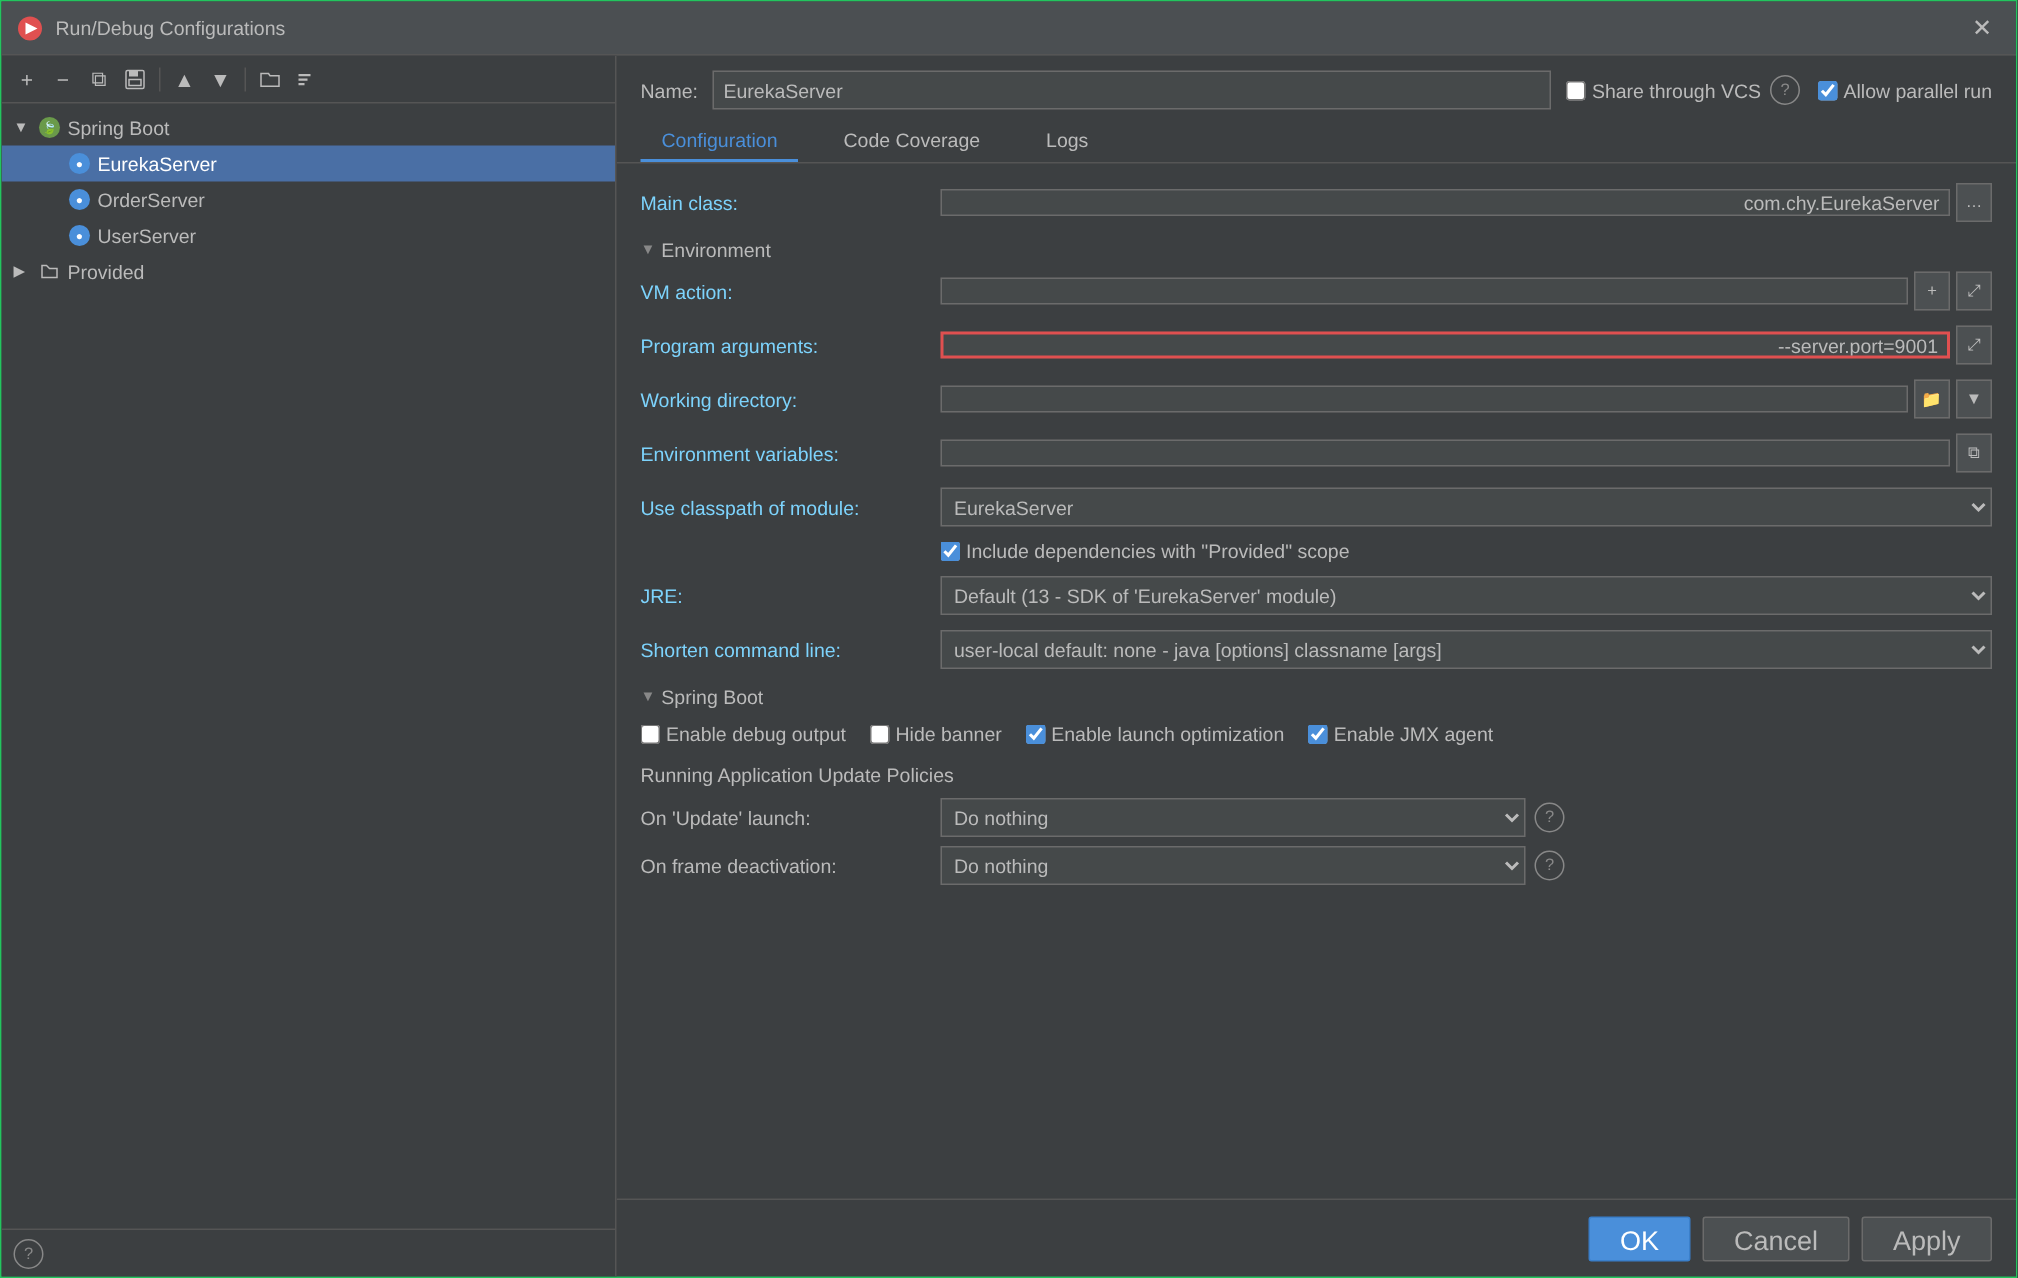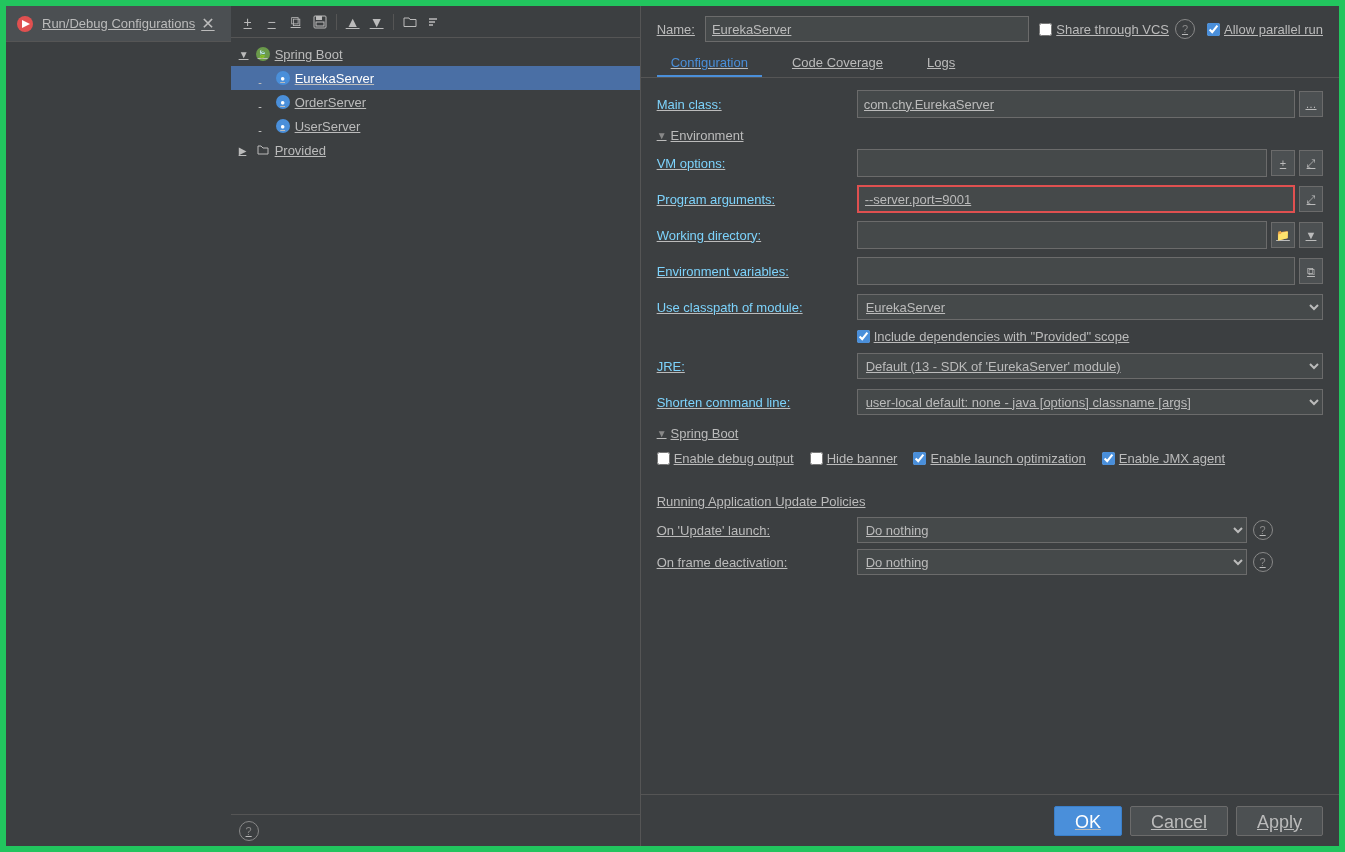--- a/index.html
+++ b/index.html
@@ -10,23 +10,23 @@
       color: #bbbbbb;
       width: 1345px;
       height: 852px;
       overflow: hidden;
     }
 
     .dialog {
       width: 1345px;
       height: 852px;
       background: #3c3f41;
-      border: 6px solid #22c55e;
-      display: flex;
-      text-decoration: underline;
+      border: 1px solid #22c55e;
+      display: flex;
+      flex-direction: column;
     }
 
     .title-bar {
       background: #4b4f52;
       height: 36px;
       display: flex;
       align-items: center;
       padding: 0 10px;
       border-bottom: 1px solid #555;
       flex-shrink: 0;
@@ -248,23 +248,24 @@
       align-items: center;
       gap: 4px;
     }
 
     .text-input {
       flex: 1;
       background: #45494a;
       border: 1px solid #6b6b6b;
       color: #bbbbbb;
       padding: 2px 6px;
-      height: 28px;
+      height: 18px;
       font-size: 13px;
       outline: none;
+      text-align: right;
     }
 
     .text-input.highlighted {
       border: 2px solid #e05050;
     }
 
     .input-btn {
       width: 24px;
       height: 26px;
       background: #4c5052;
@@ -312,21 +313,21 @@
     }
 
     .checkbox-row {
       display: flex;
       align-items: center;
       gap: 16px;
       padding: 4px 0;
     }
 
     .running-section {
-      margin-top: 24px;
+      margin-top: 8px;
     }
 
     .running-title {
       font-size: 13px;
       color: #bbbbbb;
       margin-bottom: 8px;
       font-weight: 500;
     }
 
     .policy-row {
@@ -535,21 +536,21 @@
           </div>
         </div>
 
         <div class="section-header">
           <span class="section-arrow">▼</span>
           <span>Environment</span>
         </div>
 
         <div class="form-row">
           <div class="form-label">
-            <span>VM options:</span>
+            <span>VM action:</span>
           </div>
           <div class="form-field">
             <input type="text" class="text-input" value="" style="">
             <button class="input-btn">+</button>
             <button class="input-btn">⤢</button>
           </div>
         </div>
 
         <div class="form-row">
           <div class="form-label">

